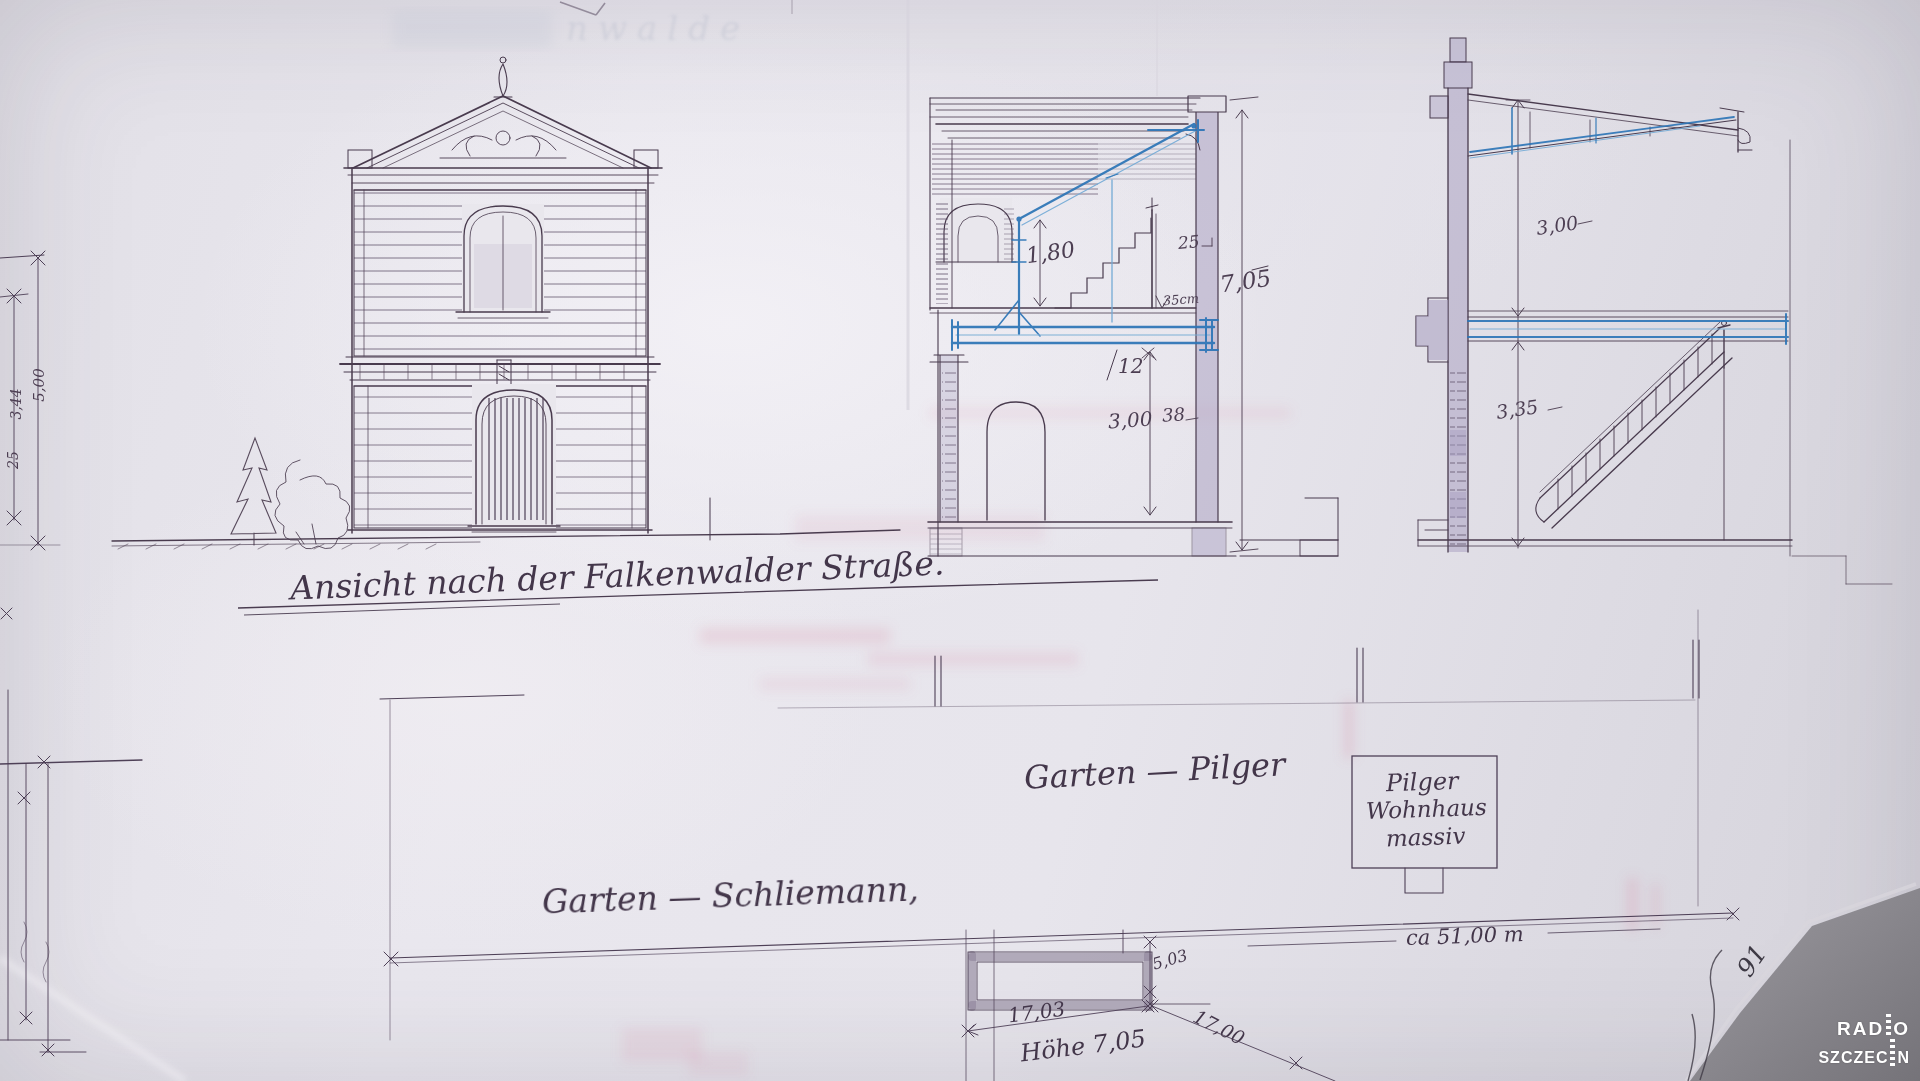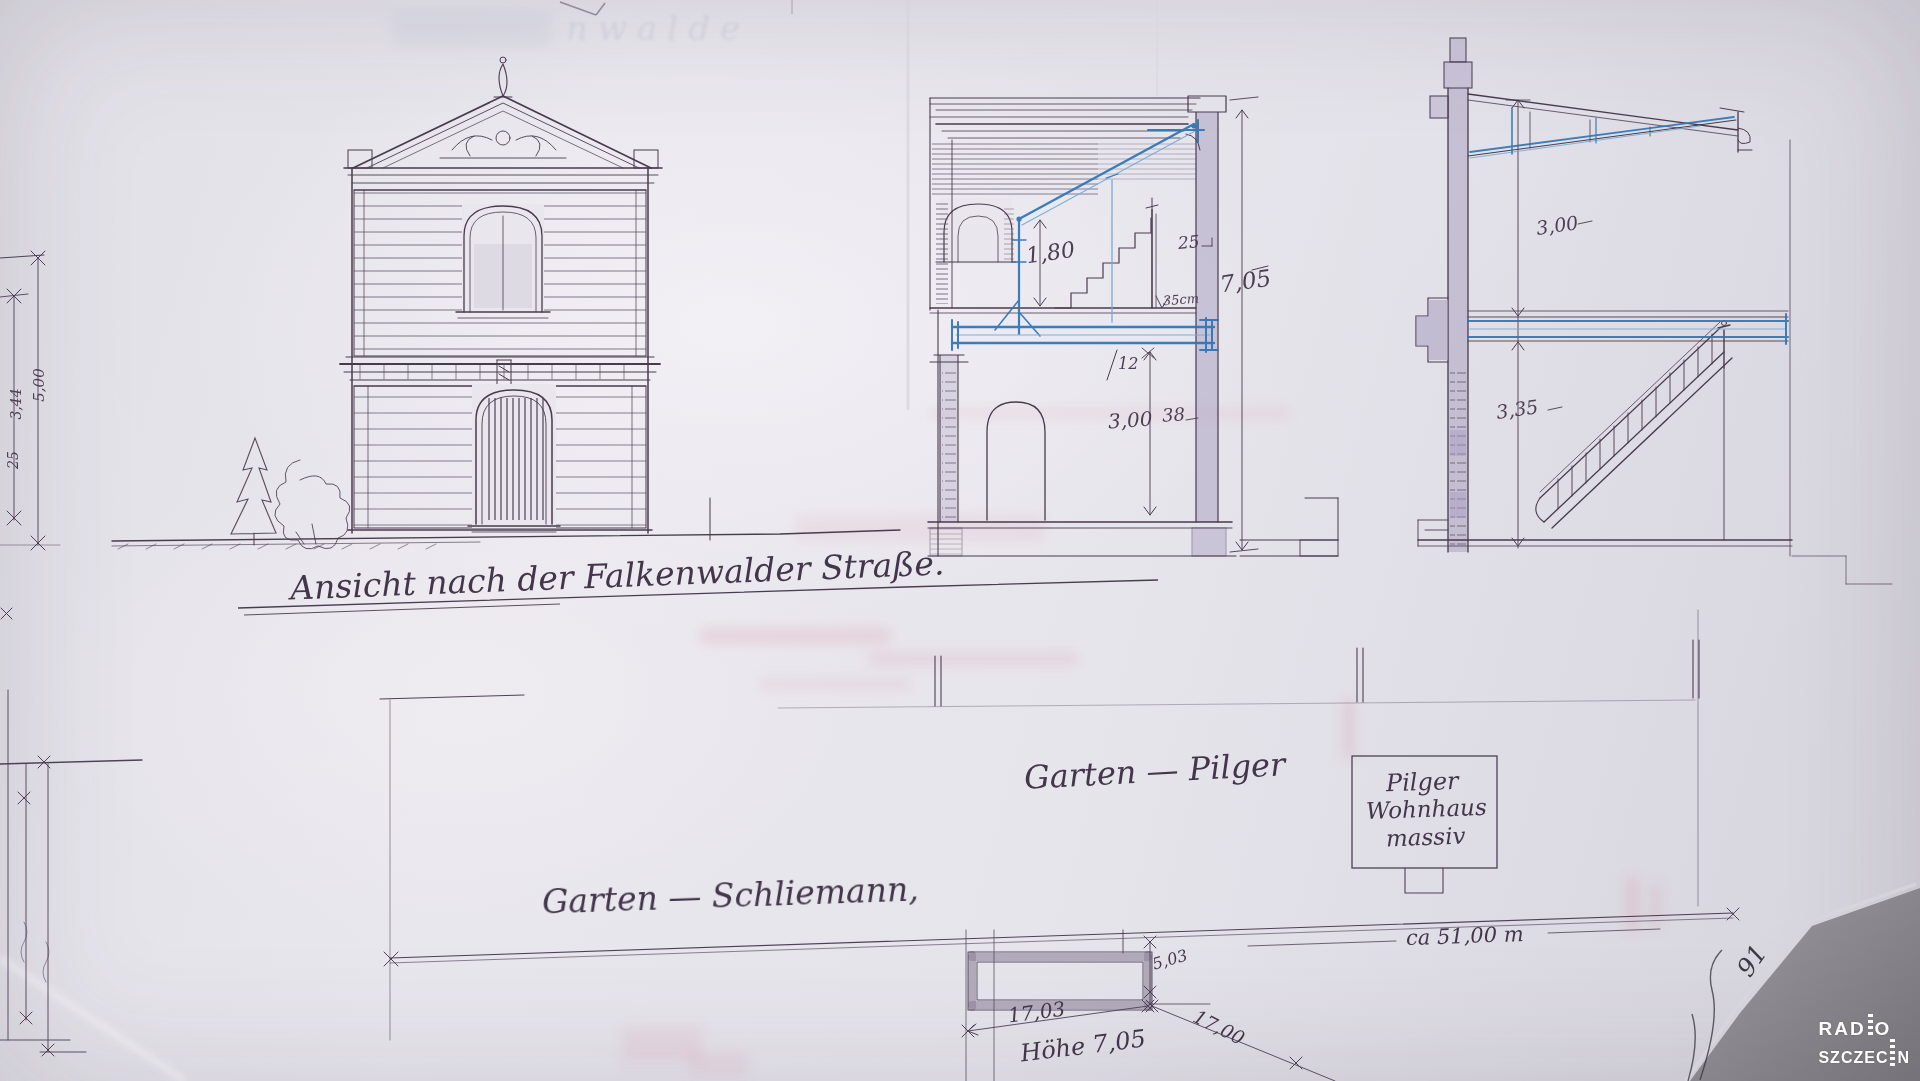--- a/index.html
+++ b/index.html
@@ -12,21 +12,21 @@
       radial-gradient(500px 300px at 70% 12%, rgba(228,226,234,.7) 0%, rgba(228,226,234,0) 60%),
       linear-gradient(105deg,#e2e0e7 0%,#e9e7ee 30%,#e7e5ec 58%,#dddbe3 80%,#d5d3db 100%);
     box-shadow: inset 0 0 140px rgba(58,52,70,.16);}
   .draw{position:absolute;left:0;top:0;}
   .hw{position:absolute;font-style:italic;color:#43364a;white-space:nowrap;
     font-family:"DejaVu Serif", serif;}
   .dim{position:absolute;font-style:italic;color:#4c3e52;white-space:nowrap;
     font-family:"DejaVu Serif", serif;}
   .bleedtxt{position:absolute;left:566px;top:8px;font-size:34px;letter-spacing:10px;
     color:#c2c5d2;opacity:.5;filter:blur(1.4px);font-style:italic;}
-  .logo{position:absolute;right:10px;bottom:14px;color:#fff;
+  .logo{position:absolute;right:10px;bottom:14px;text-align:right;color:#fff;
     font-family:"Liberation Sans", sans-serif;font-weight:700;line-height:1.05;
     text-shadow:0 0 2px rgba(0,0,0,.25);}
   .logo-line1{font-size:19px;letter-spacing:2px;}
   .logo-line2{font-size:16px;letter-spacing:1px;}
   .ladder{display:inline-block;width:5px;
     background:repeating-linear-gradient(180deg,#fff 0 3px,rgba(255,255,255,0) 3px 6px);}
   .l1{height:24px;vertical-align:-3px;margin:0 2px;}
   .l2{height:28px;vertical-align:-4px;margin:0 2px;}
 </style>
 </head>
@@ -349,21 +349,21 @@
       <path d="M1700 1080 Q1720 1020 1712 990 Q1706 966 1722 950 M1688 1081 Q1700 1040 1692 1014" stroke="#3e3a45" stroke-width="1.4" fill="none" opacity="0.8"></path>
     </g>
   </svg>
 
   <div class="hw" style="left:290px;top:556px;font-size:33px;transform:rotate(-2.2deg);">Ansicht nach der Falkenwalder Straße.</div>
 
   <div class="dim" style="left:1026px;top:240px;font-size:22px;transform:rotate(-8deg);">1,80</div>
   <div class="dim" style="left:1178px;top:232px;font-size:17px;transform:rotate(-5deg);">25</div>
   <div class="dim" style="left:1220px;top:268px;font-size:23px;transform:rotate(-8deg);">7,05</div>
   <div class="dim" style="left:1163px;top:292px;font-size:13px;transform:rotate(-4deg);">35cm</div>
-  <div class="dim" style="left:1118px;top:354px;font-size:16px;">12</div>
+  <div class="dim" style="left:1118px;top:354px;font-size:20px;">12</div>
   <div class="dim" style="left:1108px;top:408px;font-size:20px;transform:rotate(-4deg);">3,00</div>
   <div class="dim" style="left:1162px;top:404px;font-size:18px;transform:rotate(-4deg);">38</div>
 
   <div class="dim" style="left:1536px;top:214px;font-size:19px;transform:rotate(-8deg);">3,00</div>
   <div class="dim" style="left:1496px;top:398px;font-size:19px;transform:rotate(-8deg);">3,35</div>
 
   <div class="dim" style="left:22px;top:376px;font-size:15px;transform:rotate(-90deg);">5,00</div>
   <div class="dim" style="left:0px;top:396px;font-size:14px;transform:rotate(-90deg);">3,44</div>
   <div class="dim" style="left:4px;top:452px;font-size:14px;transform:rotate(-90deg);">25</div>
 

